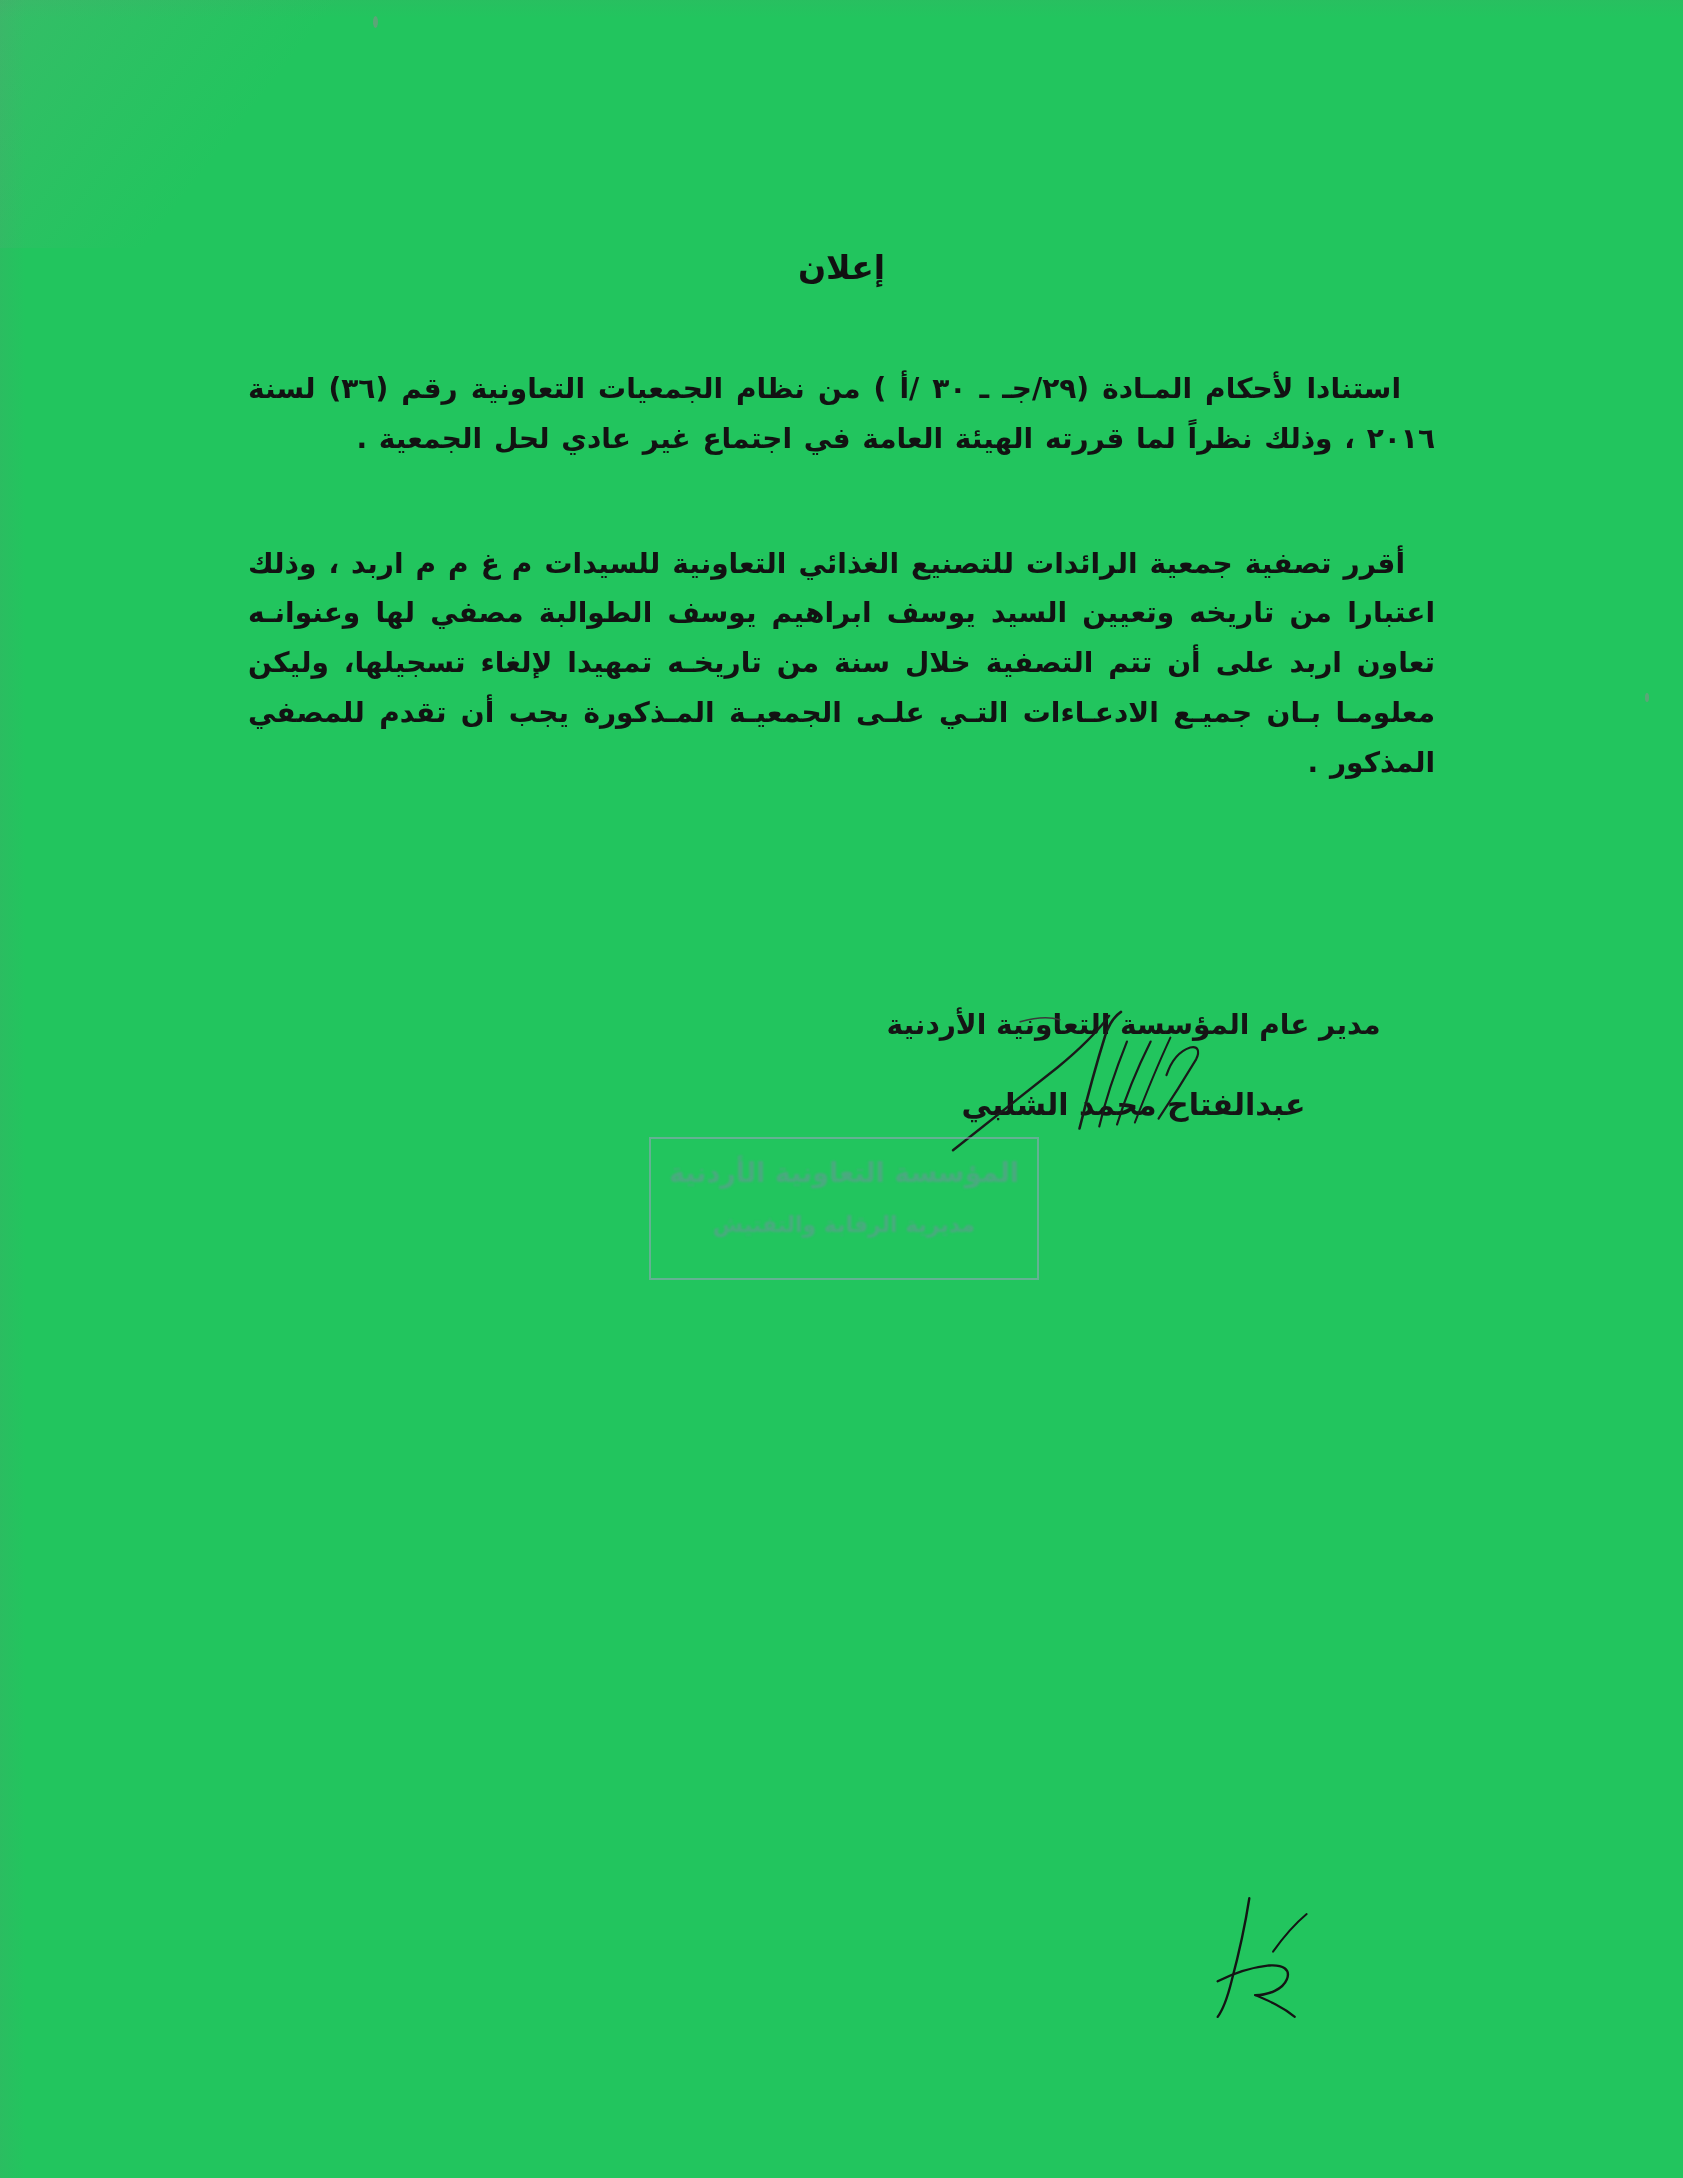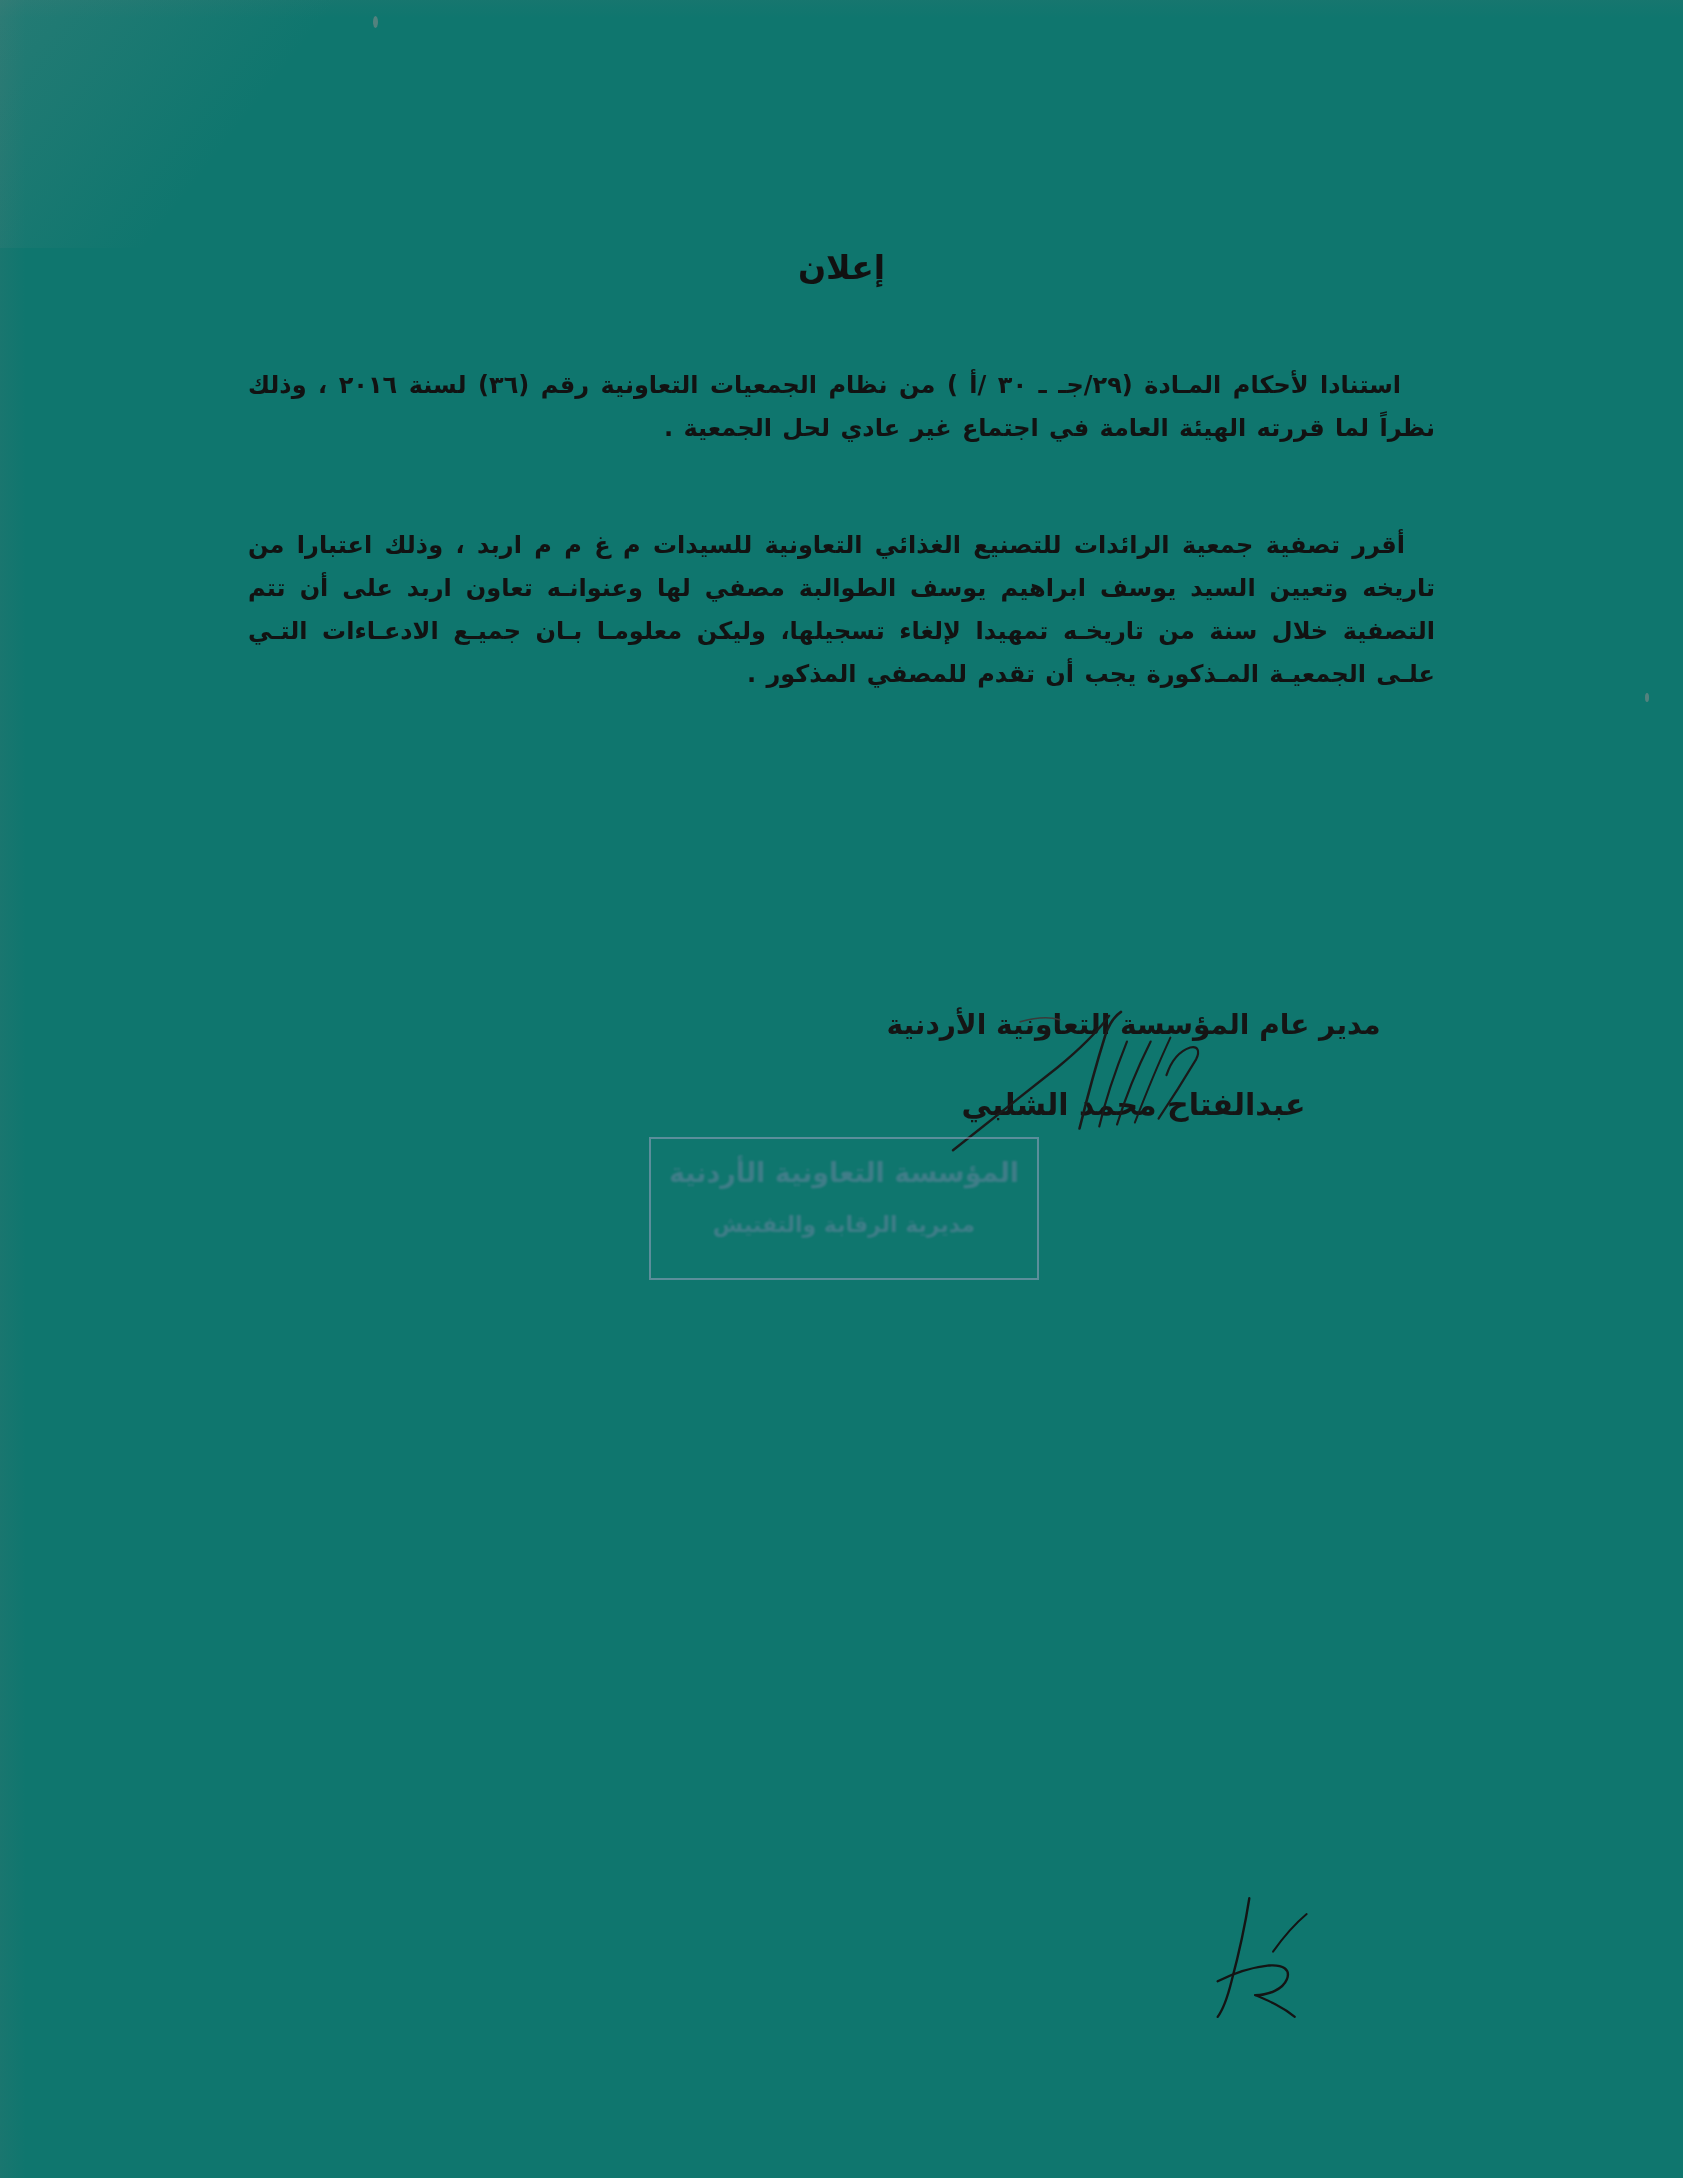--- a/index.html
+++ b/index.html
@@ -13,21 +13,21 @@
     position: relative;
     overflow: hidden;
     font-family: "DejaVu Sans", "Liberation Sans", sans-serif;
     color: #1a1a1a;
   }
 
   
   .page {
     position: absolute;
     inset: 0;
-    background: #0f766e;
+    background: #22c55e;
   }
 
   
   .scan-edge-left {
     position: absolute;
     left: 0; top: 0;
     width: 26px; height: 100%;
     background: linear-gradient(to left, rgba(255,255,255,0), rgba(120,120,120,0.10));
   }
   .scan-edge-top {
@@ -61,21 +61,21 @@
   .title {
     text-align: center;
     font-size: 33px;
     font-weight: 700;
     letter-spacing: 1px;
     margin-bottom: 77px;
     color: #111;
   }
 
   .para {
-    font-size: 24px;
+    font-size: 28px;
     font-weight: 700;
     line-height: 1.78;
     text-align: justify;
     text-align-last: right;
     color: #121212;
     margin: 0 0 42px 0;
     word-spacing: 2px;
   }
   .para.first {
     text-indent: 34px;

